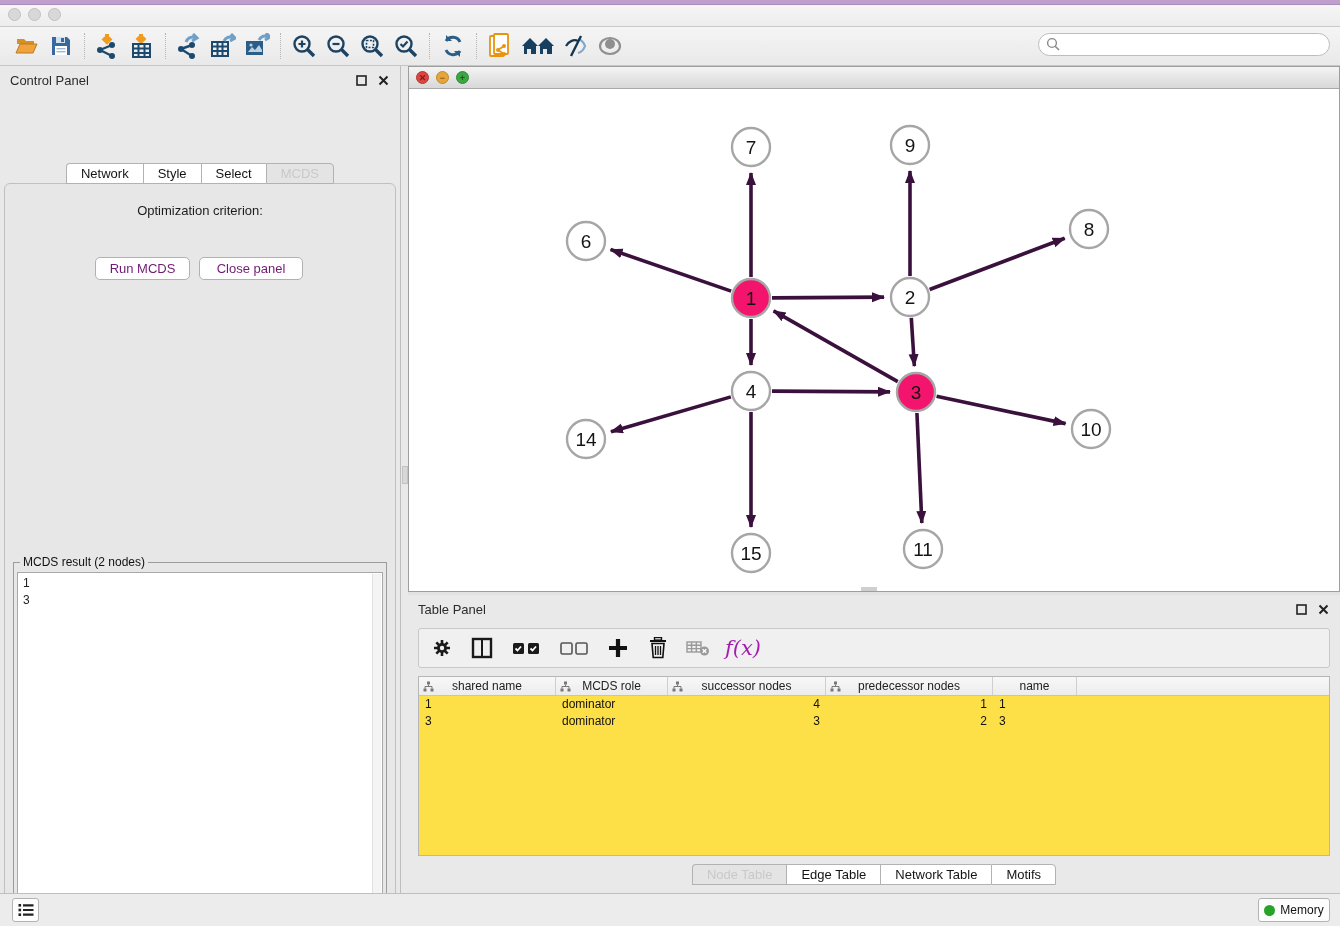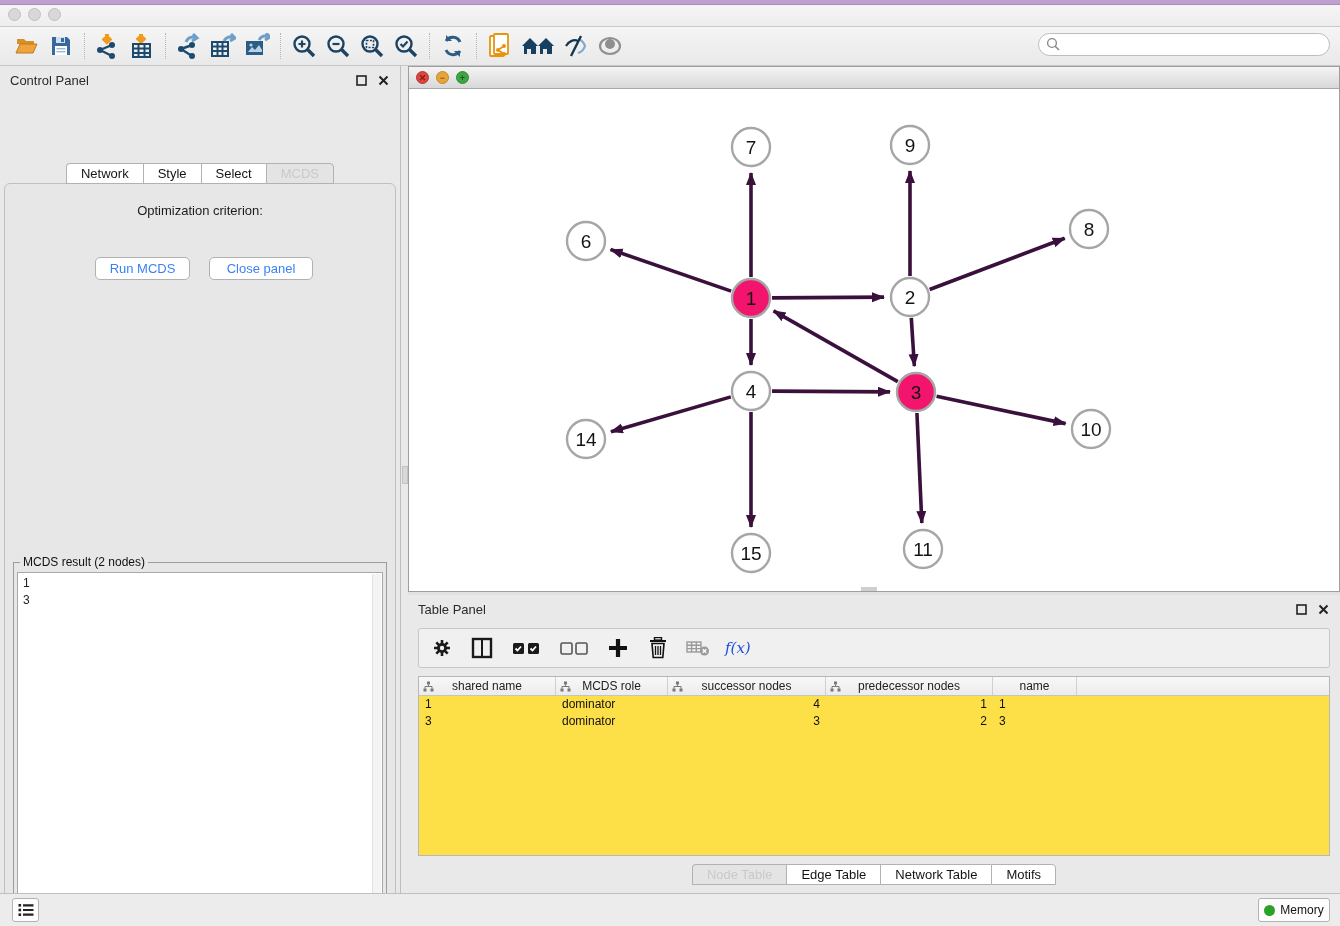--- a/index.html
+++ b/index.html
@@ -33,21 +33,21 @@
   .tab:first-child { border-radius:4px 0 0 0; }
   .tab:last-child { border-right:1px solid #b2b2b2; border-radius:0 4px 0 0; }
   .tab.active { background:#e4e4e4; color:#c9c9c9; }
   .cp-body { position:absolute; left:4px; top:117px; width:392px; height:759px; background:#e7e7e7; border:1px solid #c0c0c0; border-radius:6px; }
   .opt-label { position:absolute; left:0; top:19px; width:100%; text-align:center; font-size:13px; color:#1c1c1c; }
   .dropdown { position:absolute; left:40px; top:41px; width:310px; height:23px; background:#fff; border:1px solid #aeaeae; border-radius:5px; font-size:13px; line-height:21px; padding-left:12px; color:#111; }
   .dd-stepper { position:absolute; right:7px; top:3px; width:12px; height:16px; }
   .dd-stepper i { position:absolute; left:2px; width:0; height:0; border-left:4px solid transparent; border-right:4px solid transparent; }
   .dd-stepper .up { top:1px; border-bottom:5px solid #444; }
   .dd-stepper .dn { bottom:1px; border-top:5px solid #444; }
-  .cp-btn { position:absolute; top:73px; height:23px; background:#fff; border:1px solid #b1b1b1; border-radius:5px; font-size:13px; color:#3b82f6; font-family:"Liberation Sans",sans-serif; }
+  .cp-btn { position:absolute; top:73px; height:23px; background:#fff; border:1px solid #b1b1b1; border-radius:5px; font-size:13px; color:#701a75; font-family:"Liberation Sans",sans-serif; }
   .result-fieldset { position:absolute; left:8px; top:371px; width:374px; height:382px; border:1px solid #9c9c9c; background:#e7e7e7; padding:3px; }
   .result-fieldset legend { font-size:12px; color:#111; padding:0 3px; margin-left:3px; }
   .result-box { position:relative; width:100%; height:100%; background:#fff; border:1px solid #a8a8a8; font-size:12px; line-height:17px; padding:2px 5px; }
   .result-box .scroll { position:absolute; right:1px; top:1px; width:9px; height:calc(100% - 2px); background:#f4f4f4; border-left:1px solid #e2e2e2; }
 
   
   .v-split { position:absolute; left:400px; top:66px; width:8px; height:827px; background:#e9e9e9; border-left:1px solid #bdbdbd; }
   .v-split .grip { position:absolute; left:1px; top:400px; width:6px; height:18px; background:#d8d8d8; border:1px solid #c2c2c2; }
   .h-split { position:absolute; left:408px; top:592px; width:932px; height:3px; background:#e2e2e2; }
 
@@ -56,21 +56,21 @@
   .net-titlebar { position:absolute; left:0; top:0; width:100%; height:22px; background:linear-gradient(#f4f4f4,#d8d8d8); border-bottom:1px solid #a8a8a8; }
   .mac-dot { position:absolute; top:4px; width:13px; height:13px; border-radius:50%; font-size:9px; font-weight:bold; text-align:center; line-height:12px; }
   .net-title { position:absolute; top:4px; left:0; width:100%; text-align:center; font-size:13px; color:#1f1f1f; }
   .net-canvas { position:absolute; left:0; top:22px; width:930px; height:502px; background:#fff; }
   .net-grip { position:absolute; left:452px; bottom:0px; width:16px; height:4px; background:#cfcfcf; }
 
   
   .table-panel { position:absolute; left:408px; top:595px; width:932px; height:295px; background:#e9e9e9; }
   .tp-toolbar { position:absolute; left:10px; top:33px; width:912px; height:40px; background:#f0f0f0; border:1px solid #c8c8c8; border-radius:3px; display:flex; align-items:center; padding-left:10px; gap:14px; }
   .tp-ic { width:26px; height:26px; display:flex; align-items:center; justify-content:center; background:none; border:none; }
-  .fx { font-family:"DejaVu Serif", serif; font-style:italic; font-size:15px; color:#1d4ed8; }
+  .fx { font-family:"DejaVu Serif", serif; font-style:italic; font-size:21px; color:#a21caf; }
   .tbl { position:absolute; left:10px; top:81px; width:912px; height:180px; background:#fde047; border:1px solid #b7b7b7; }
   .thead { display:flex; height:19px; background:linear-gradient(#f8f8f8,#ececec); border-bottom:1px solid #c4c4c4; }
   .th { position:relative; border-right:1px solid #cfcfcf; font-size:12px; color:#222; display:flex; align-items:center; justify-content:center; }
   .th svg { position:absolute; left:4px; top:4px; }
   .tr { display:flex; height:17px; font-size:12px; color:#111; }
   .td { padding:1px 6px 0 6px; overflow:hidden; white-space:nowrap; }
   .td.r { text-align:right; }
   .tp-tabs { position:absolute; left:0; top:269px; width:100%; display:flex; justify-content:center; }
 
   
@@ -246,21 +246,21 @@
   </div>
   <div class="cp-tabs">
     <span class="tab">Network</span>
     <span class="tab">Style</span>
     <span class="tab">Select</span>
     <span class="tab active">MCDS</span>
   </div>
   <div class="cp-body">
     <div class="opt-label">Optimization criterion:</div>
     <button class="cp-btn" style="left:90px; width:95px;">Run MCDS</button>
-    <button class="cp-btn" style="left:204px; width:104px;">Close panel</button>
+    <button class="cp-btn" style="left:194px; width:104px;">Close panel</button>
     <fieldset class="result-fieldset">
       <legend>MCDS result (2 nodes)</legend>
       <div class="result-box">
         <div>1</div>
         <div>3</div>
         <div class="scroll"></div>
       </div>
     </fieldset>
   </div>
 </div>

